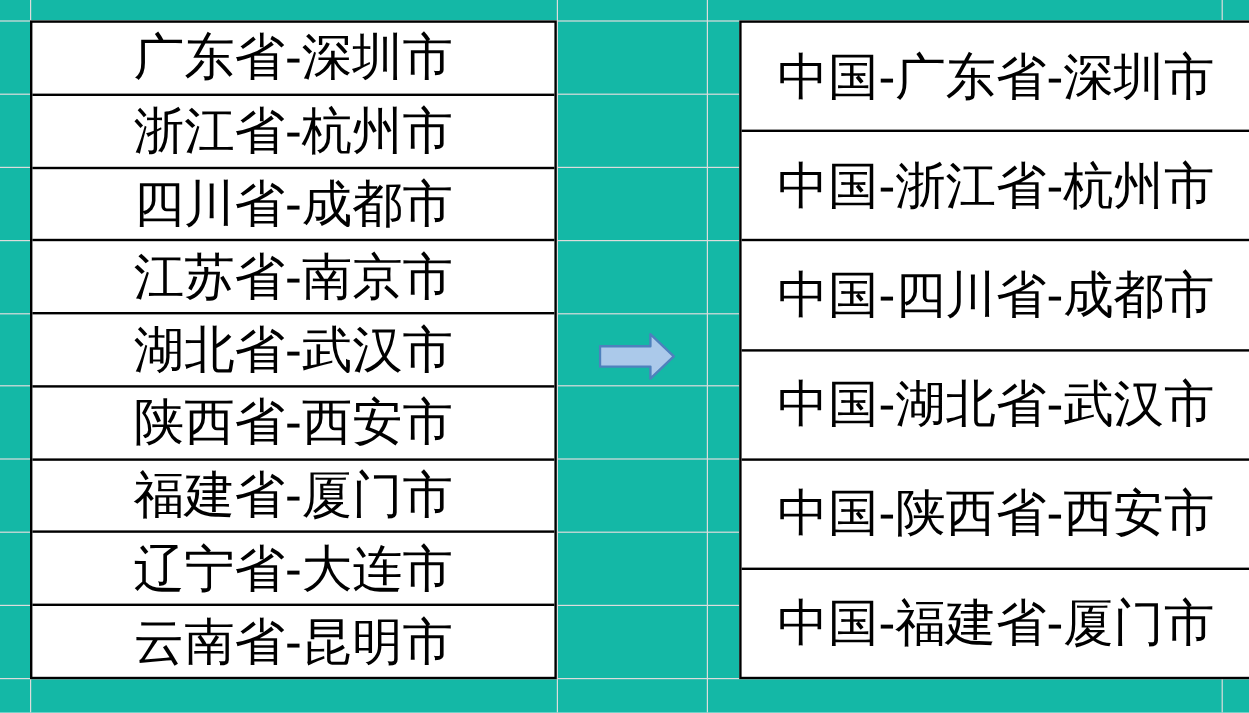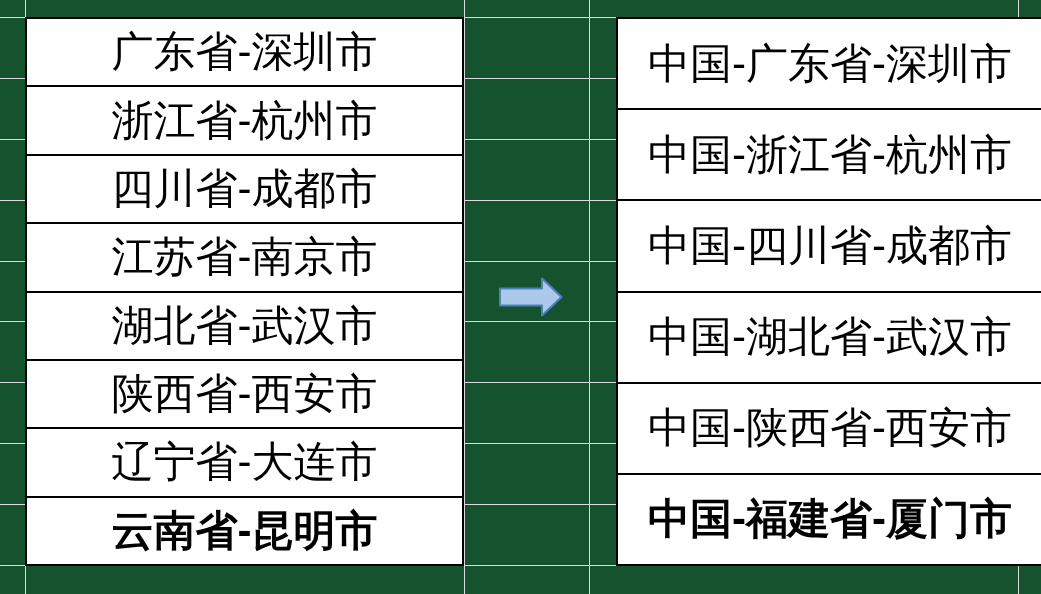--- a/index.html
+++ b/index.html
@@ -1,20 +1,20 @@
 <!DOCTYPE html>
 <html><head>
 <meta charset="utf-8">
 <style>
   html, body { margin: 0; padding: 0; background: #ffffff; }
   .canvas {
     position: relative;
     width: 1041px;
     height: 594px;
-    background: #14532d;
+    background: #14b8a6;
     overflow: hidden;
     font-family: "Liberation Sans", "DejaVu Sans", sans-serif;
   }
   
   .gridline-h {
     position: absolute;
     left: 0;
     width: 1041px;
     height: 1px;
     background: #dcdcdc;
@@ -44,21 +44,21 @@
     display: flex;
     align-items: center;
     justify-content: center;
     border-bottom: 2px solid #000000;
     font-size: 42px;
     line-height: 1;
     color: #000000;
     white-space: nowrap;
     overflow: hidden;
   }
-  .cell:last-child { border-bottom: none; font-weight: bold; }
+  .cell:last-child { border-bottom: none; }
   
   .arrow-shape {
     position: absolute;
     left: 499px;
     top: 277px;
     width: 64px;
     height: 40px;
   }
 </style>
 </head>
@@ -81,20 +81,21 @@
   <div class="gridline-v" style="left:589px"></div>
   <div class="gridline-v" style="left:1018px"></div>
 
   <div class="data-table left">
     <div class="cell">广东省-深圳市</div>
     <div class="cell">浙江省-杭州市</div>
     <div class="cell">四川省-成都市</div>
     <div class="cell">江苏省-南京市</div>
     <div class="cell">湖北省-武汉市</div>
     <div class="cell">陕西省-西安市</div>
+    <div class="cell">福建省-厦门市</div>
     <div class="cell">辽宁省-大连市</div>
     <div class="cell">云南省-昆明市</div>
   </div>
 
   <svg class="arrow-shape" viewBox="0 0 64 40" xmlns="http://www.w3.org/2000/svg">
     <polygon points="1,11.5 43,11.5 43,1.5 62.5,20 43,38.5 43,28.5 1,28.5" stroke-width="2" stroke-linejoin="round" fill="#ABC9EA" stroke="#4E81BD"></polygon>
   </svg>
 
   <div class="data-table right">
     <div class="cell">中国-广东省-深圳市</div>

